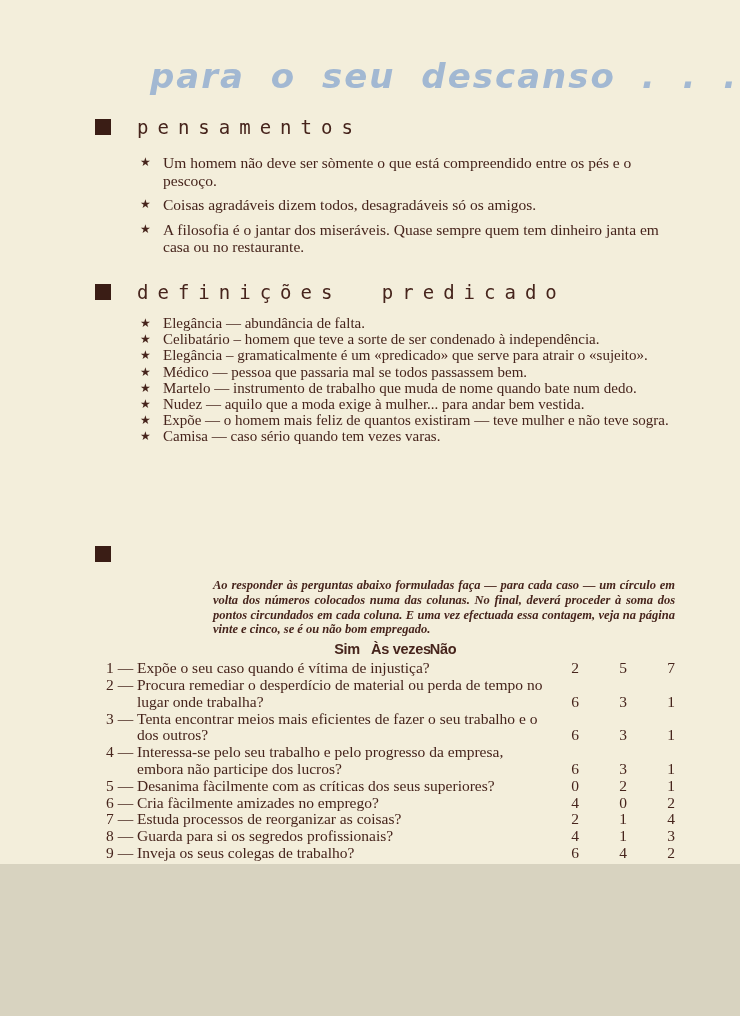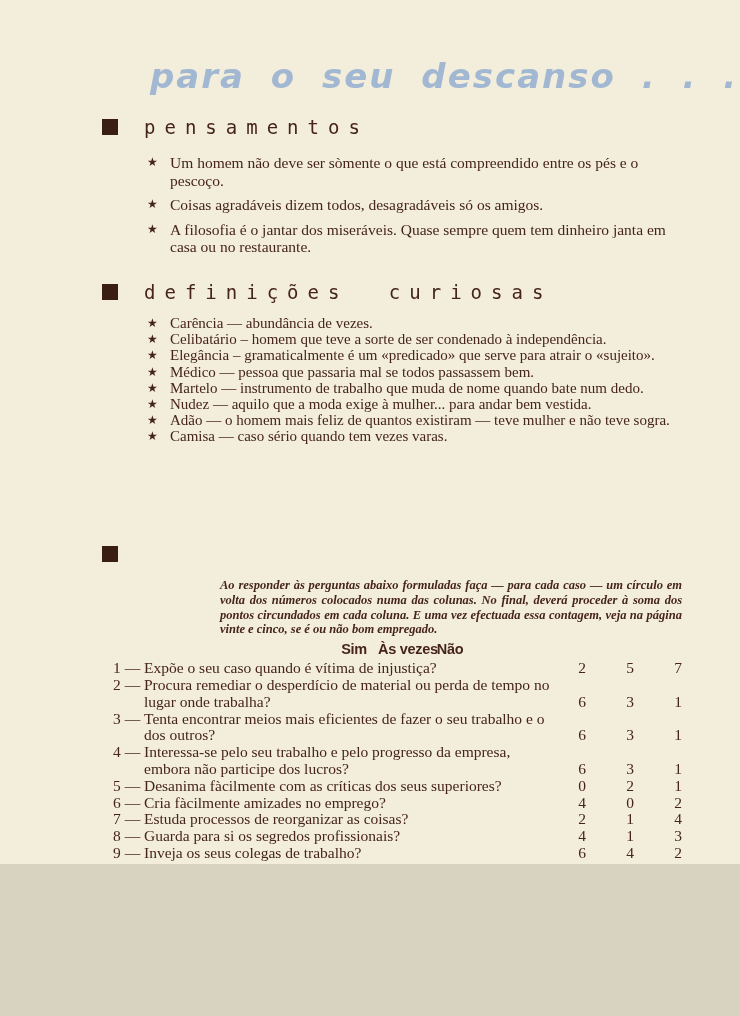--- a/index.html
+++ b/index.html
@@ -28,21 +28,21 @@
     font-family: "DejaVu Sans", sans-serif;
     font-style: italic;
     font-weight: bold;
     font-size: 34px;
     letter-spacing: 2px;
     word-spacing: 12px;
     color: var(--blue);
     white-space: nowrap;
   }
   
-  .sec { position: absolute; left: 102px; width: 605px; }
+  .sec { position: absolute; left: 95px; width: 605px; }
   .sec1 { top: 116px; }
   .sec2 { top: 281px; }
   .sec3 { top: 546px; }
   .sec-header { display: flex; align-items: center; margin-bottom: 16px; }
   .sq {
     width: 16px; height: 16px;
     background: var(--sq);
     margin-right: 26px;
     flex: none;
   }
@@ -132,26 +132,26 @@
   <li class="bullet">
     <span class="star">★</span>
     <span class="btxt">A filosofia é o jantar dos miseráveis. Quase sempre quem tem dinheiro janta em casa ou no restaurante.</span>
   </li>
 </ul>
   </section>
 
   <section class="sec sec2">
     <div class="sec-header">
       <span class="sq"></span>
-      <span class="sec-title">definições curiosas</span>
+      <span class="sec-title">definições predicado</span>
     </div>
     <ul class="bullets bullets-tight" id="list-definicoes">
   <li class="bullet">
     <span class="star">★</span>
-    <span class="btxt">Carência — abundância de vezes.</span>
+    <span class="btxt">Elegância — abundância de falta.</span>
   </li>
 
   <li class="bullet">
     <span class="star">★</span>
     <span class="btxt">Celibatário – homem que teve a sorte de ser condenado à independência.</span>
   </li>
 
   <li class="bullet">
     <span class="star">★</span>
     <span class="btxt">Elegância – gramaticalmente é um «predicado» que serve para atrair o «sujeito».</span>
@@ -167,21 +167,21 @@
     <span class="btxt">Martelo — instrumento de trabalho que muda de nome quando bate num dedo.</span>
   </li>
 
   <li class="bullet">
     <span class="star">★</span>
     <span class="btxt">Nudez — aquilo que a moda exige à mulher... para andar bem vestida.</span>
   </li>
 
   <li class="bullet">
     <span class="star">★</span>
-    <span class="btxt">Adão — o homem mais feliz de quantos existiram — teve mulher e não teve sogra.</span>
+    <span class="btxt">Expõe — o homem mais feliz de quantos existiram — teve mulher e não teve sogra.</span>
   </li>
 
   <li class="bullet">
     <span class="star">★</span>
     <span class="btxt">Camisa — caso sério quando tem vezes varas.</span>
   </li>
 </ul>
   </section>
 
   <section class="sec sec3">

